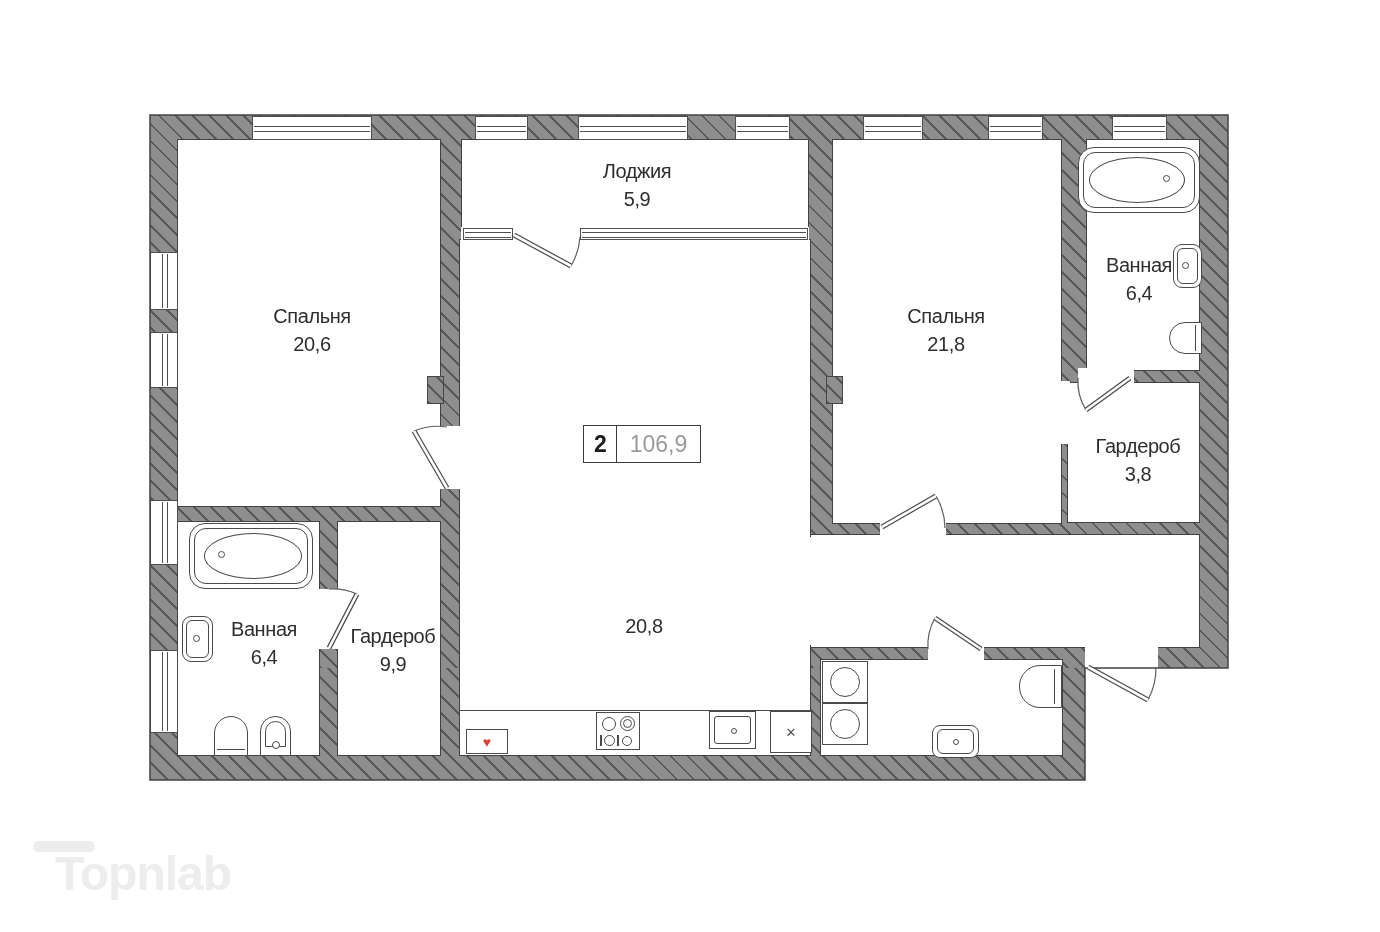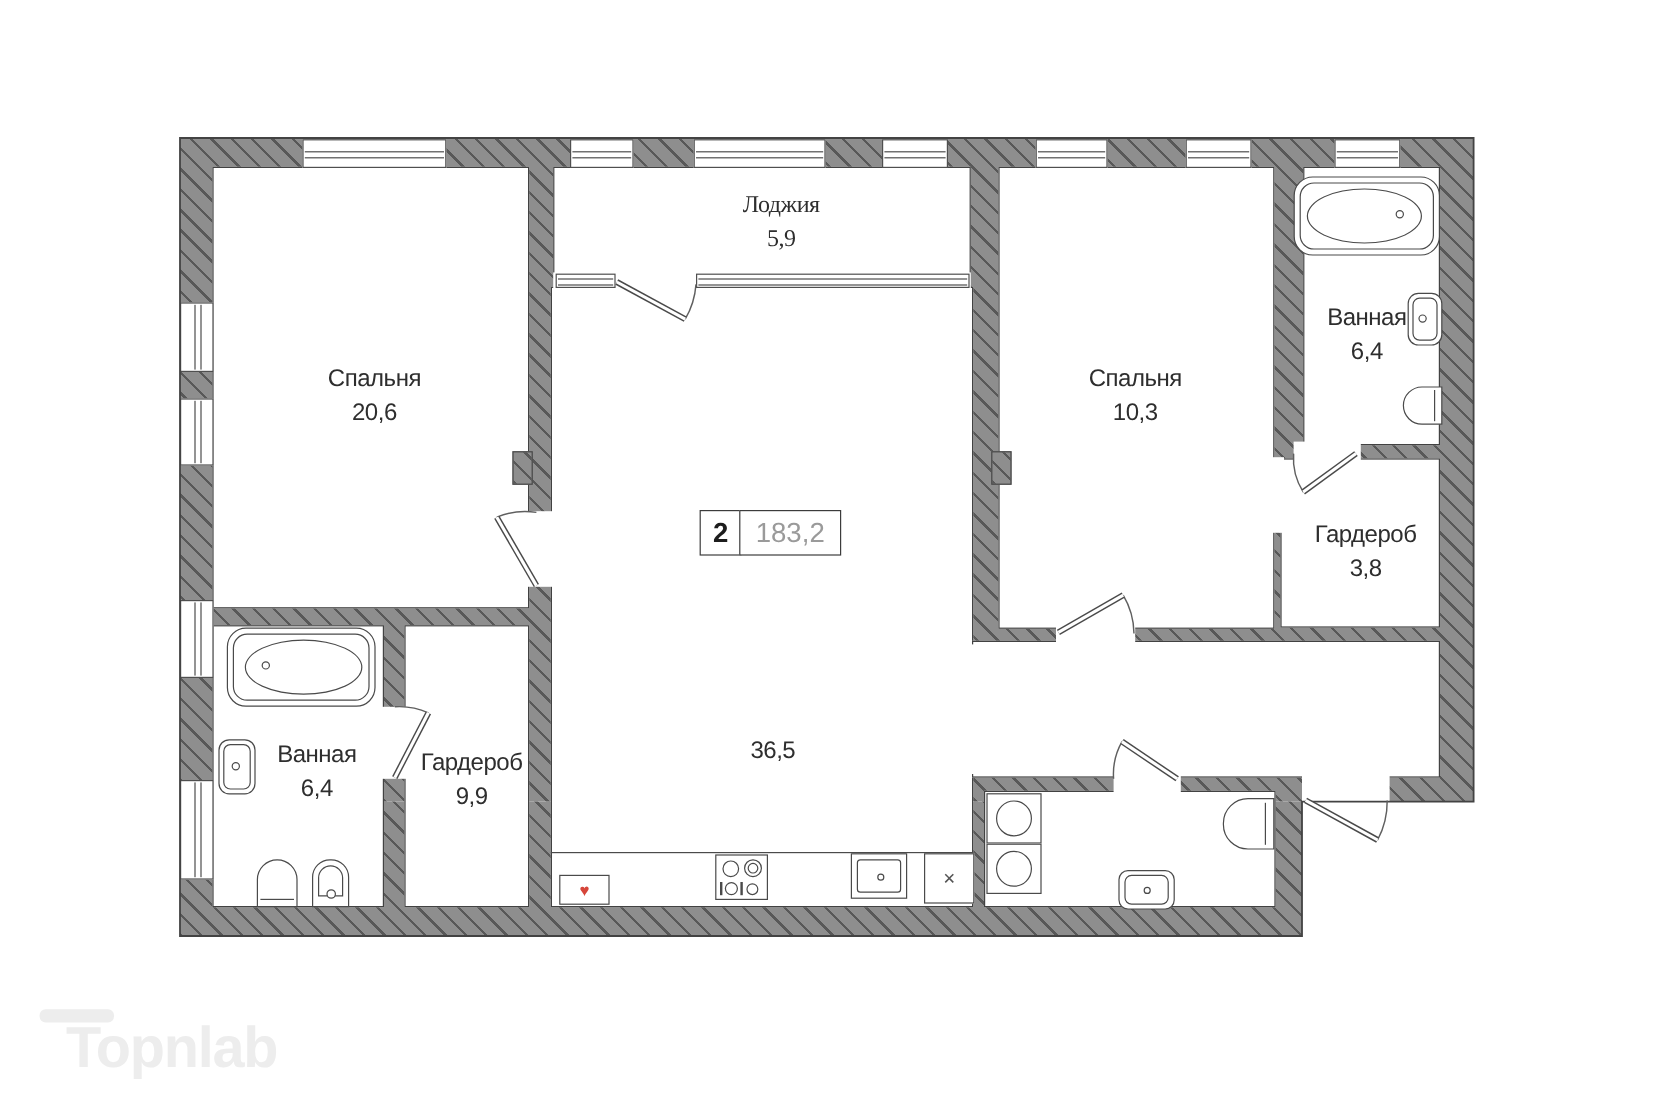--- a/index.html
+++ b/index.html
@@ -196,53 +196,53 @@
   </div>
 
   <div class="kbox" style="left:770px;top:711px;width:42px;height:42px;">
     <span class="xmark">✕</span>
   </div>
 
   <div class="lbl" style="left:232px;top:302px;width:160px;">
     <div class="lname">Спальня</div>
     <div class="larea">20,6</div>
   </div>
-  <div class="lbl" style="left:571px;top:157px;width:160px;font-family:Liberation Serif, serif;">
+  <div class="lbl" style="left:557px;top:157px;width:160px;">
     <div class="lname">Лоджия</div>
     <div class="larea">5,9</div>
   </div>
   <div class="lbl" style="left:866px;top:302px;width:160px;">
     <div class="lname">Спальня</div>
-    <div class="larea">10,3</div>
+    <div class="larea">21,8</div>
   </div>
   <div class="lbl" style="left:1079px;top:251px;width:120px;">
     <div class="lname">Ванная</div>
     <div class="larea">6,4</div>
   </div>
   <div class="lbl" style="left:1078px;top:432px;width:120px;">
     <div class="lname">Гардероб</div>
     <div class="larea">3,8</div>
   </div>
   <div class="lbl" style="left:184px;top:615px;width:160px;">
     <div class="lname">Ванная</div>
     <div class="larea">6,4</div>
   </div>
   <div class="lbl" style="left:313px;top:622px;width:160px;">
     <div class="lname">Гардероб</div>
     <div class="larea">9,9</div>
   </div>
   <div class="lbl" style="left:544px;top:612px;width:200px;">
-    <div class="larea">36,5</div>
+    <div class="larea">20,8</div>
   </div>
 
   <div class="badge-box" style="left:583px;top:425px;width:35px;height:38px;">
     <span class="badge-rooms">2</span>
   </div>
   <div class="badge-box" style="left:616px;top:425px;width:85px;height:38px;">
-    <span class="badge-area">183,2</span>
+    <span class="badge-area">106,9</span>
   </div>
 
   <svg class="overlay" width="1380" height="932" viewBox="0 0 1380 932">
     <path d="M150,115 H1228 V668 H1085 V780 H150 Z" fill="none" stroke="#434343" stroke-width="1.5"></path>
 
     <g>
       <path d="M447,427 A61,61 0 0 0 414,431" fill="none" stroke="#5f5f5f" stroke-width="1.2"></path>
       <line x1="447" y1="488" x2="414" y2="431" stroke="#4a4a4a" stroke-width="5"></line>
       <line x1="447" y1="488" x2="414" y2="431" stroke="#ffffff" stroke-width="2.6"></line>
     </g>

